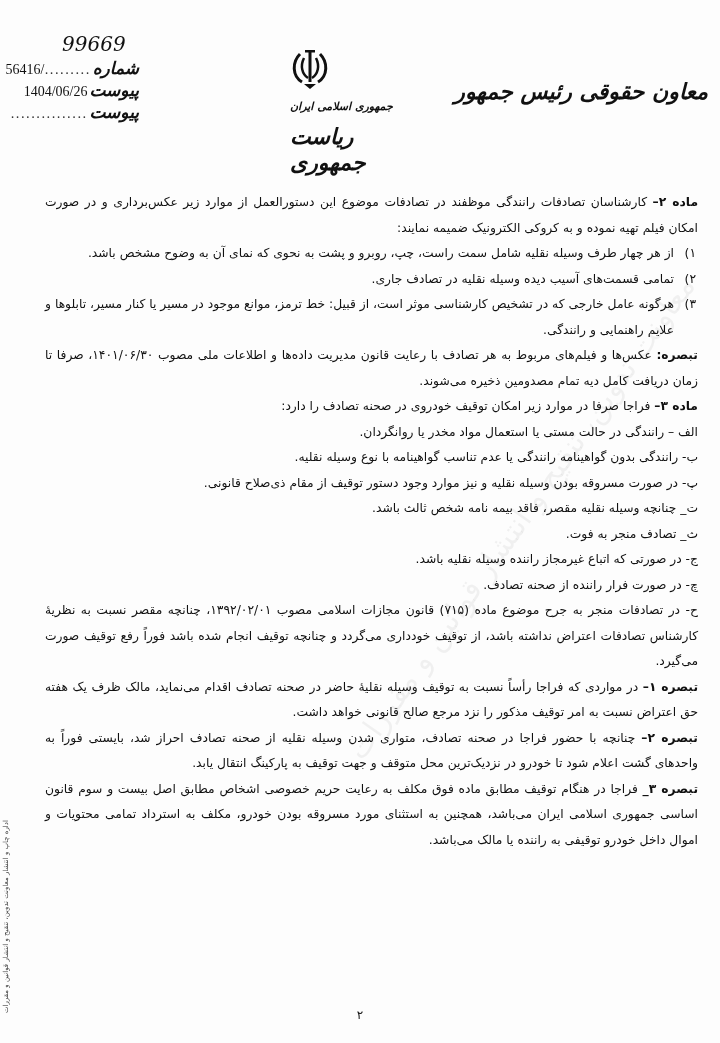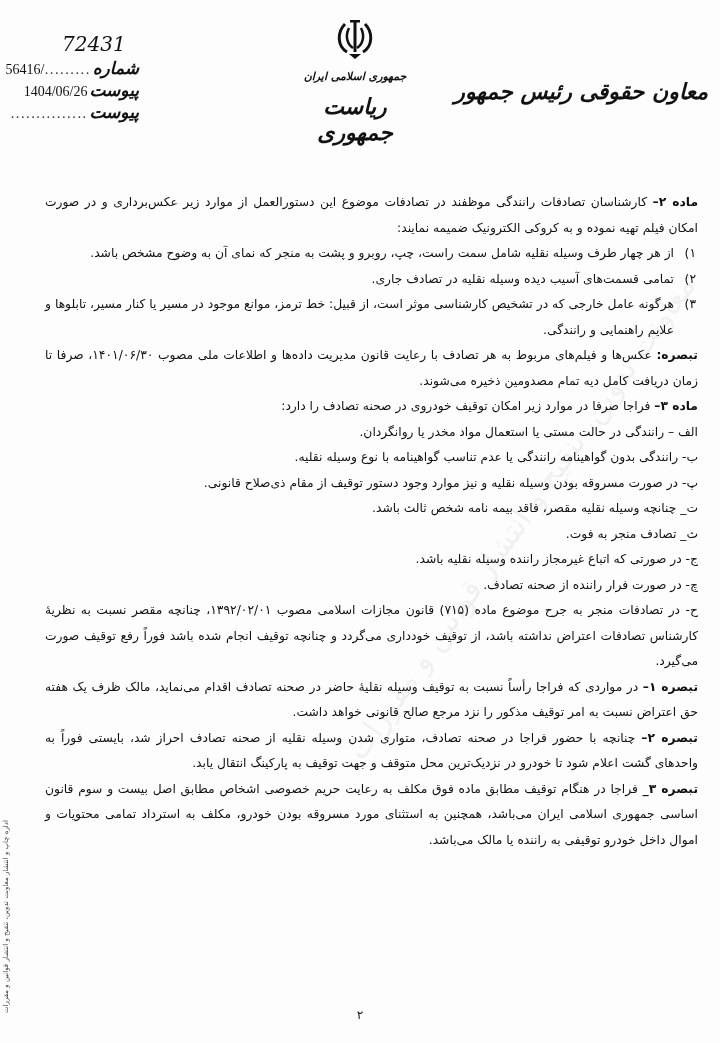--- a/index.html
+++ b/index.html
@@ -13,21 +13,21 @@
   .hdr-left {
     position: absolute; left: 14px; top: 40px; width: 125px; direction: rtl;
     font-family: "DejaVu Serif", serif; font-size: 13px; line-height: 20px;
   }
   .hdr-left .handnum { position:absolute; left:48px; top:-6px; font-size:20px; font-style: italic; }
   .hdr-left .row { display:flex; justify-content:flex-start; align-items:baseline; white-space:nowrap; }
   .hdr-left .lbl { font-style: italic; font-weight: bold; font-size: 17px; margin-left: 2px; }
   .hdr-left .val { font-size: 14px; direction: ltr; unicode-bidi: embed; font-family: Liberation Serif, serif; }
   .hdr-left .dots { letter-spacing: 1px; color:#333; }
 
-  .hdr-center { position:absolute; left:290px; top:18px; width:130px; text-align:center; direction: rtl; }
+  .hdr-center { position:absolute; left:290px; top:48px; width:130px; text-align:left; direction: rtl; }
   .emblem { width:40px; height:42px; margin: 0 auto 6px; }
   .hdr-center .l1 { font-family:"DejaVu Serif", serif; font-size:11px; font-weight:bold; font-style:italic; }
   .hdr-center .l2 { font-family:"DejaVu Serif", serif; font-size:22px; font-weight:bold; font-style:italic; margin-top:10px; }
 
   .hdr-right {
     position:absolute; right:12px; top:78px; direction: rtl;
     font-family:"DejaVu Serif", serif; font-size:22px; font-weight:bold; font-style: italic;
   }
 
   
@@ -54,21 +54,21 @@
   }
 </style>
 </head>
 <body>
 
 <div class="page">
 
   <div class="watermark">معاونت تدوین، تنقیح و انتشار قوانین و مقررات</div>
 
   <div class="hdr-left">
-    <div class="handnum">72431</div>
+    <div class="handnum">99669</div>
     <div style="height:18px"></div>
     <div class="row">
       <span class="lbl">شماره</span>
       <span class="dots">.........</span>
       <span class="val">56416/</span>
     </div>
     <div class="row">
       <span class="lbl">پیوست</span>
       <span class="val">1404/06/26</span>
     </div>
@@ -93,21 +93,21 @@
   </div>
 
   <div class="hdr-right">معاون حقوقی رئیس جمهور</div>
 
   <div class="body">
     <p>
       <span class="b">ماده ۲–</span><span> کارشناسان تصادفات رانندگی موظفند در تصادفات موضوع این دستورالعمل از موارد زیر عکس‌برداری و در صورت امکان فیلم تهیه نموده و به کروکی الکترونیک ضمیمه نمایند:</span>
     </p>
     <p class="li">
       <span class="n">۱)</span>
-      <span>از هر چهار طرف وسیله نقلیه شامل سمت راست، چپ، روبرو و پشت به منجر که نمای آن به وضوح مشخص باشد.</span>
+      <span>از هر چهار طرف وسیله نقلیه شامل سمت راست، چپ، روبرو و پشت به نحوی که نمای آن به وضوح مشخص باشد.</span>
     </p>
     <p class="li">
       <span class="n">۲)</span>
       <span>تمامی قسمت‌های آسیب دیده وسیله نقلیه در تصادف جاری.</span>
     </p>
     <p class="li">
       <span class="n">۳)</span>
       <span>هرگونه عامل خارجی که در تشخیص کارشناسی موثر است، از قبیل: خط ترمز، موانع موجود در مسیر یا کنار مسیر، تابلوها و علایم راهنمایی و رانندگی.</span>
     </p>
     <p>

